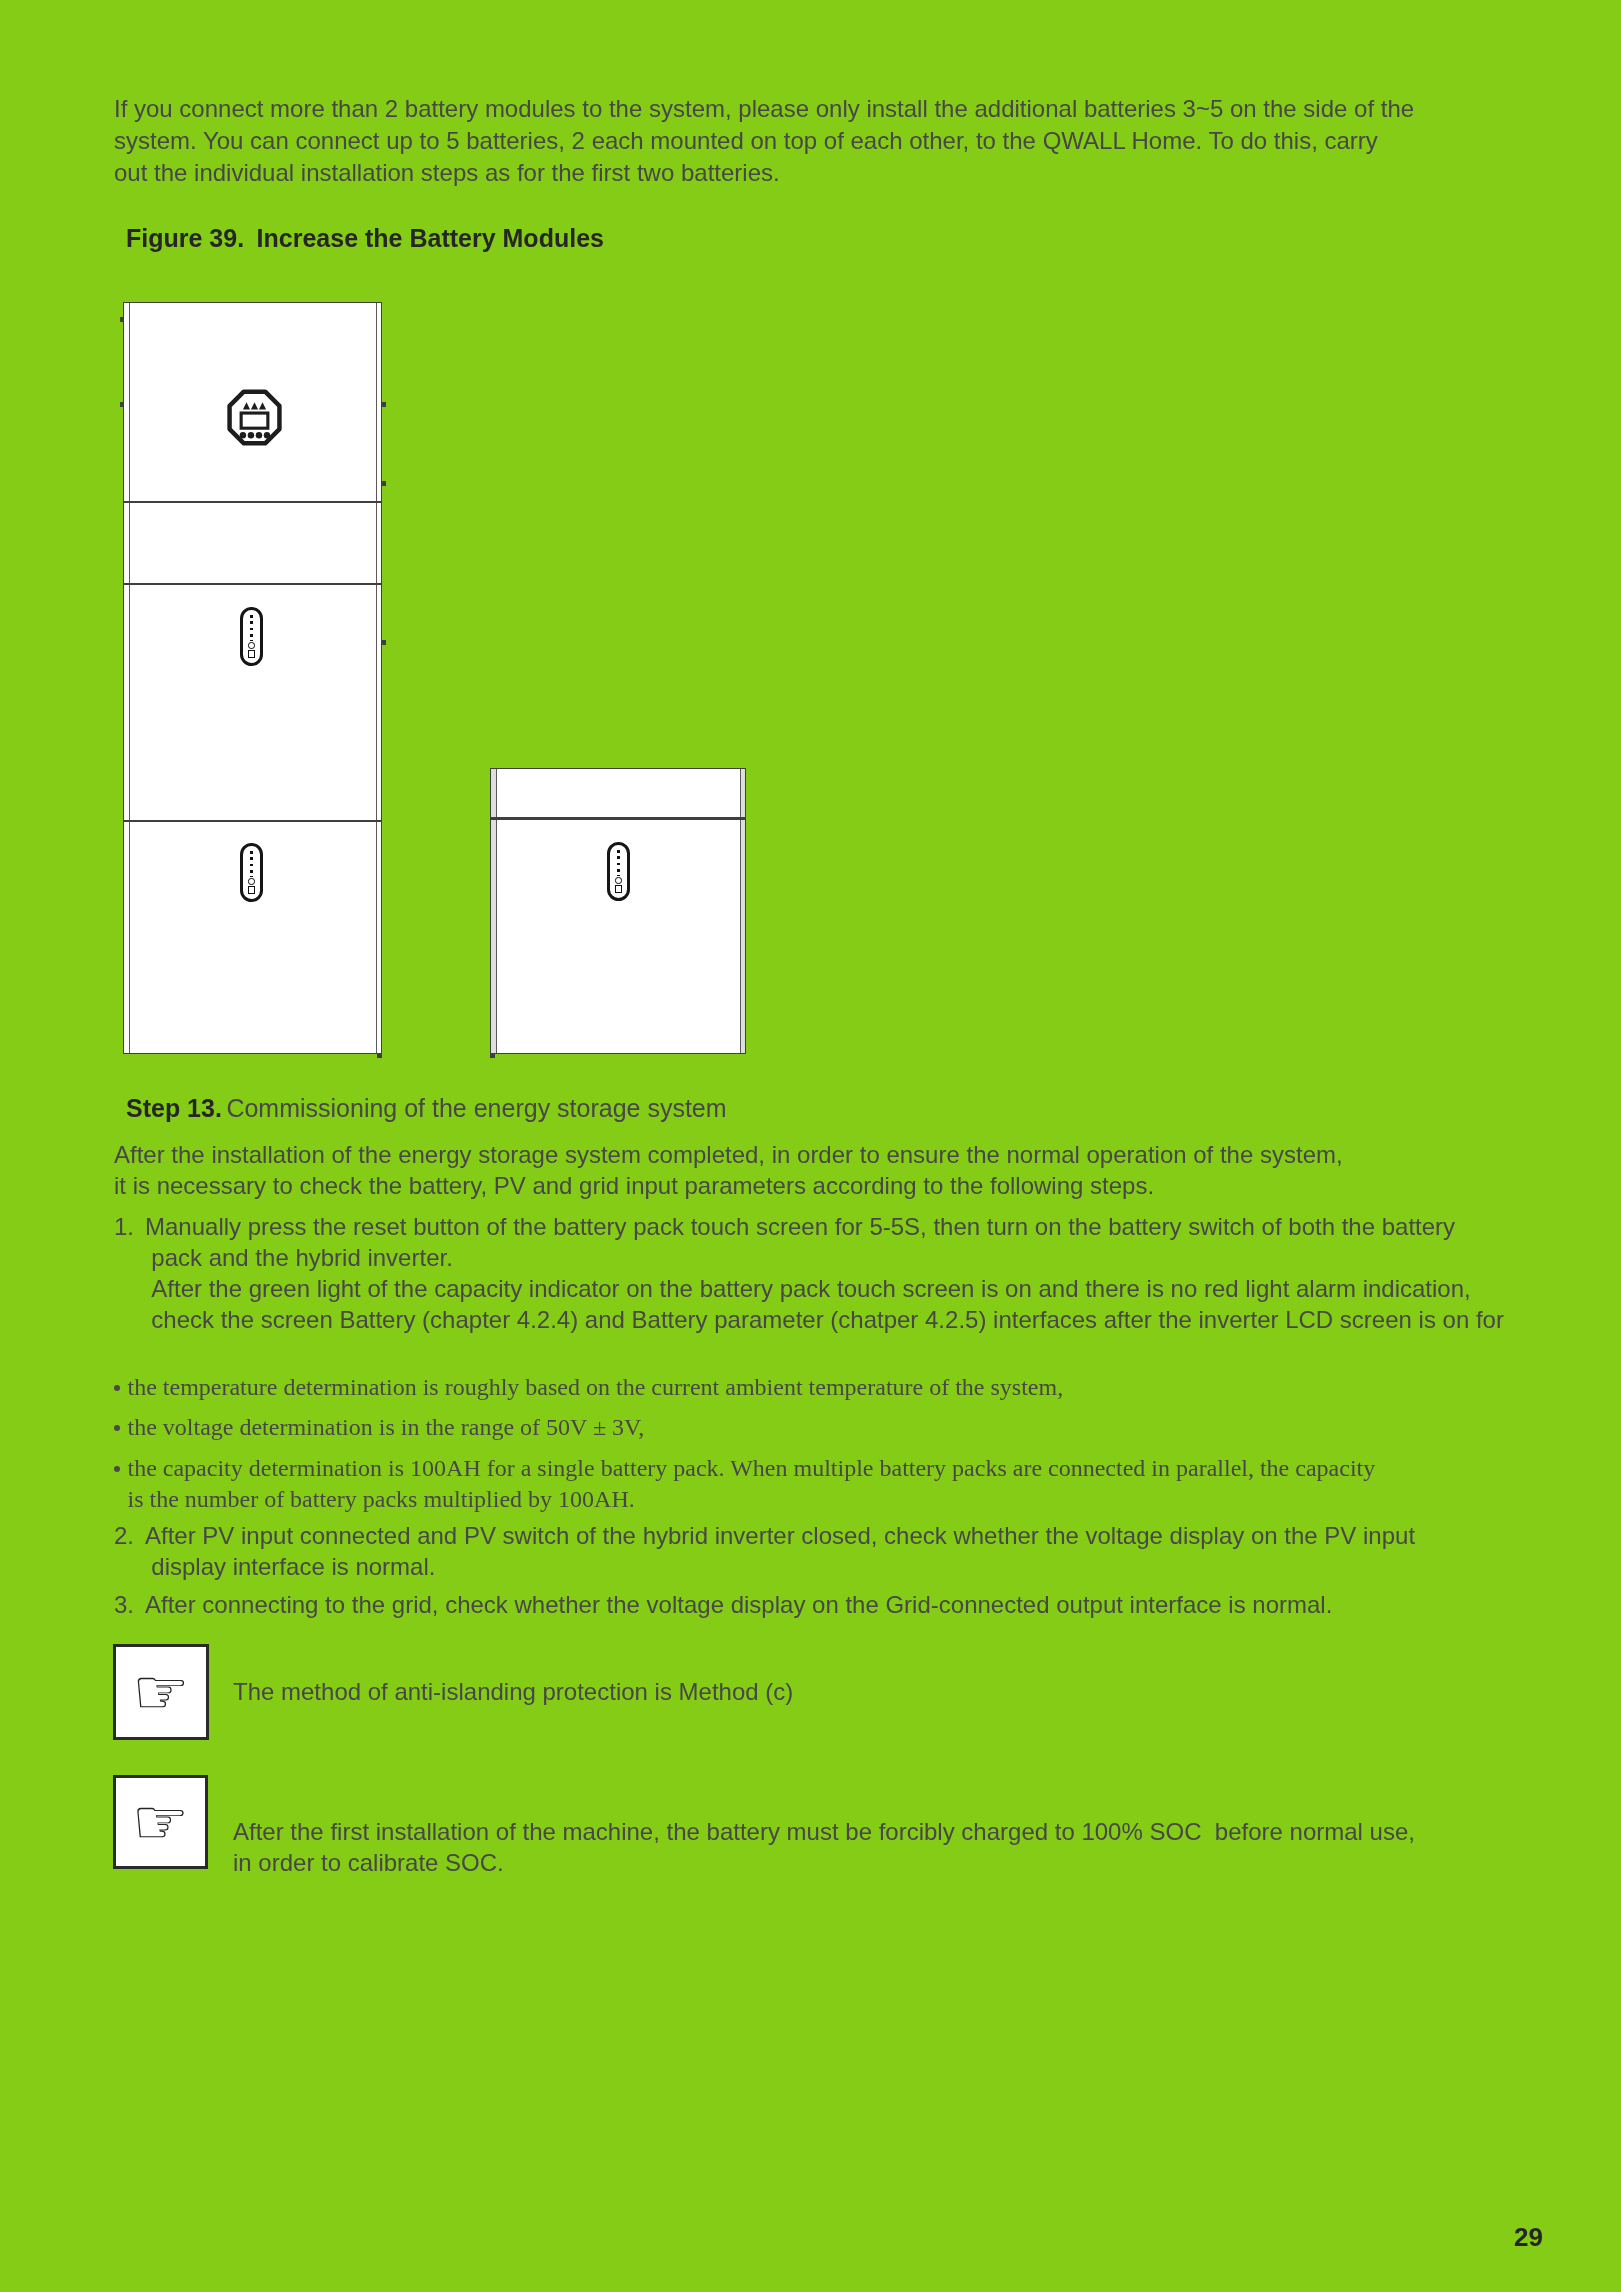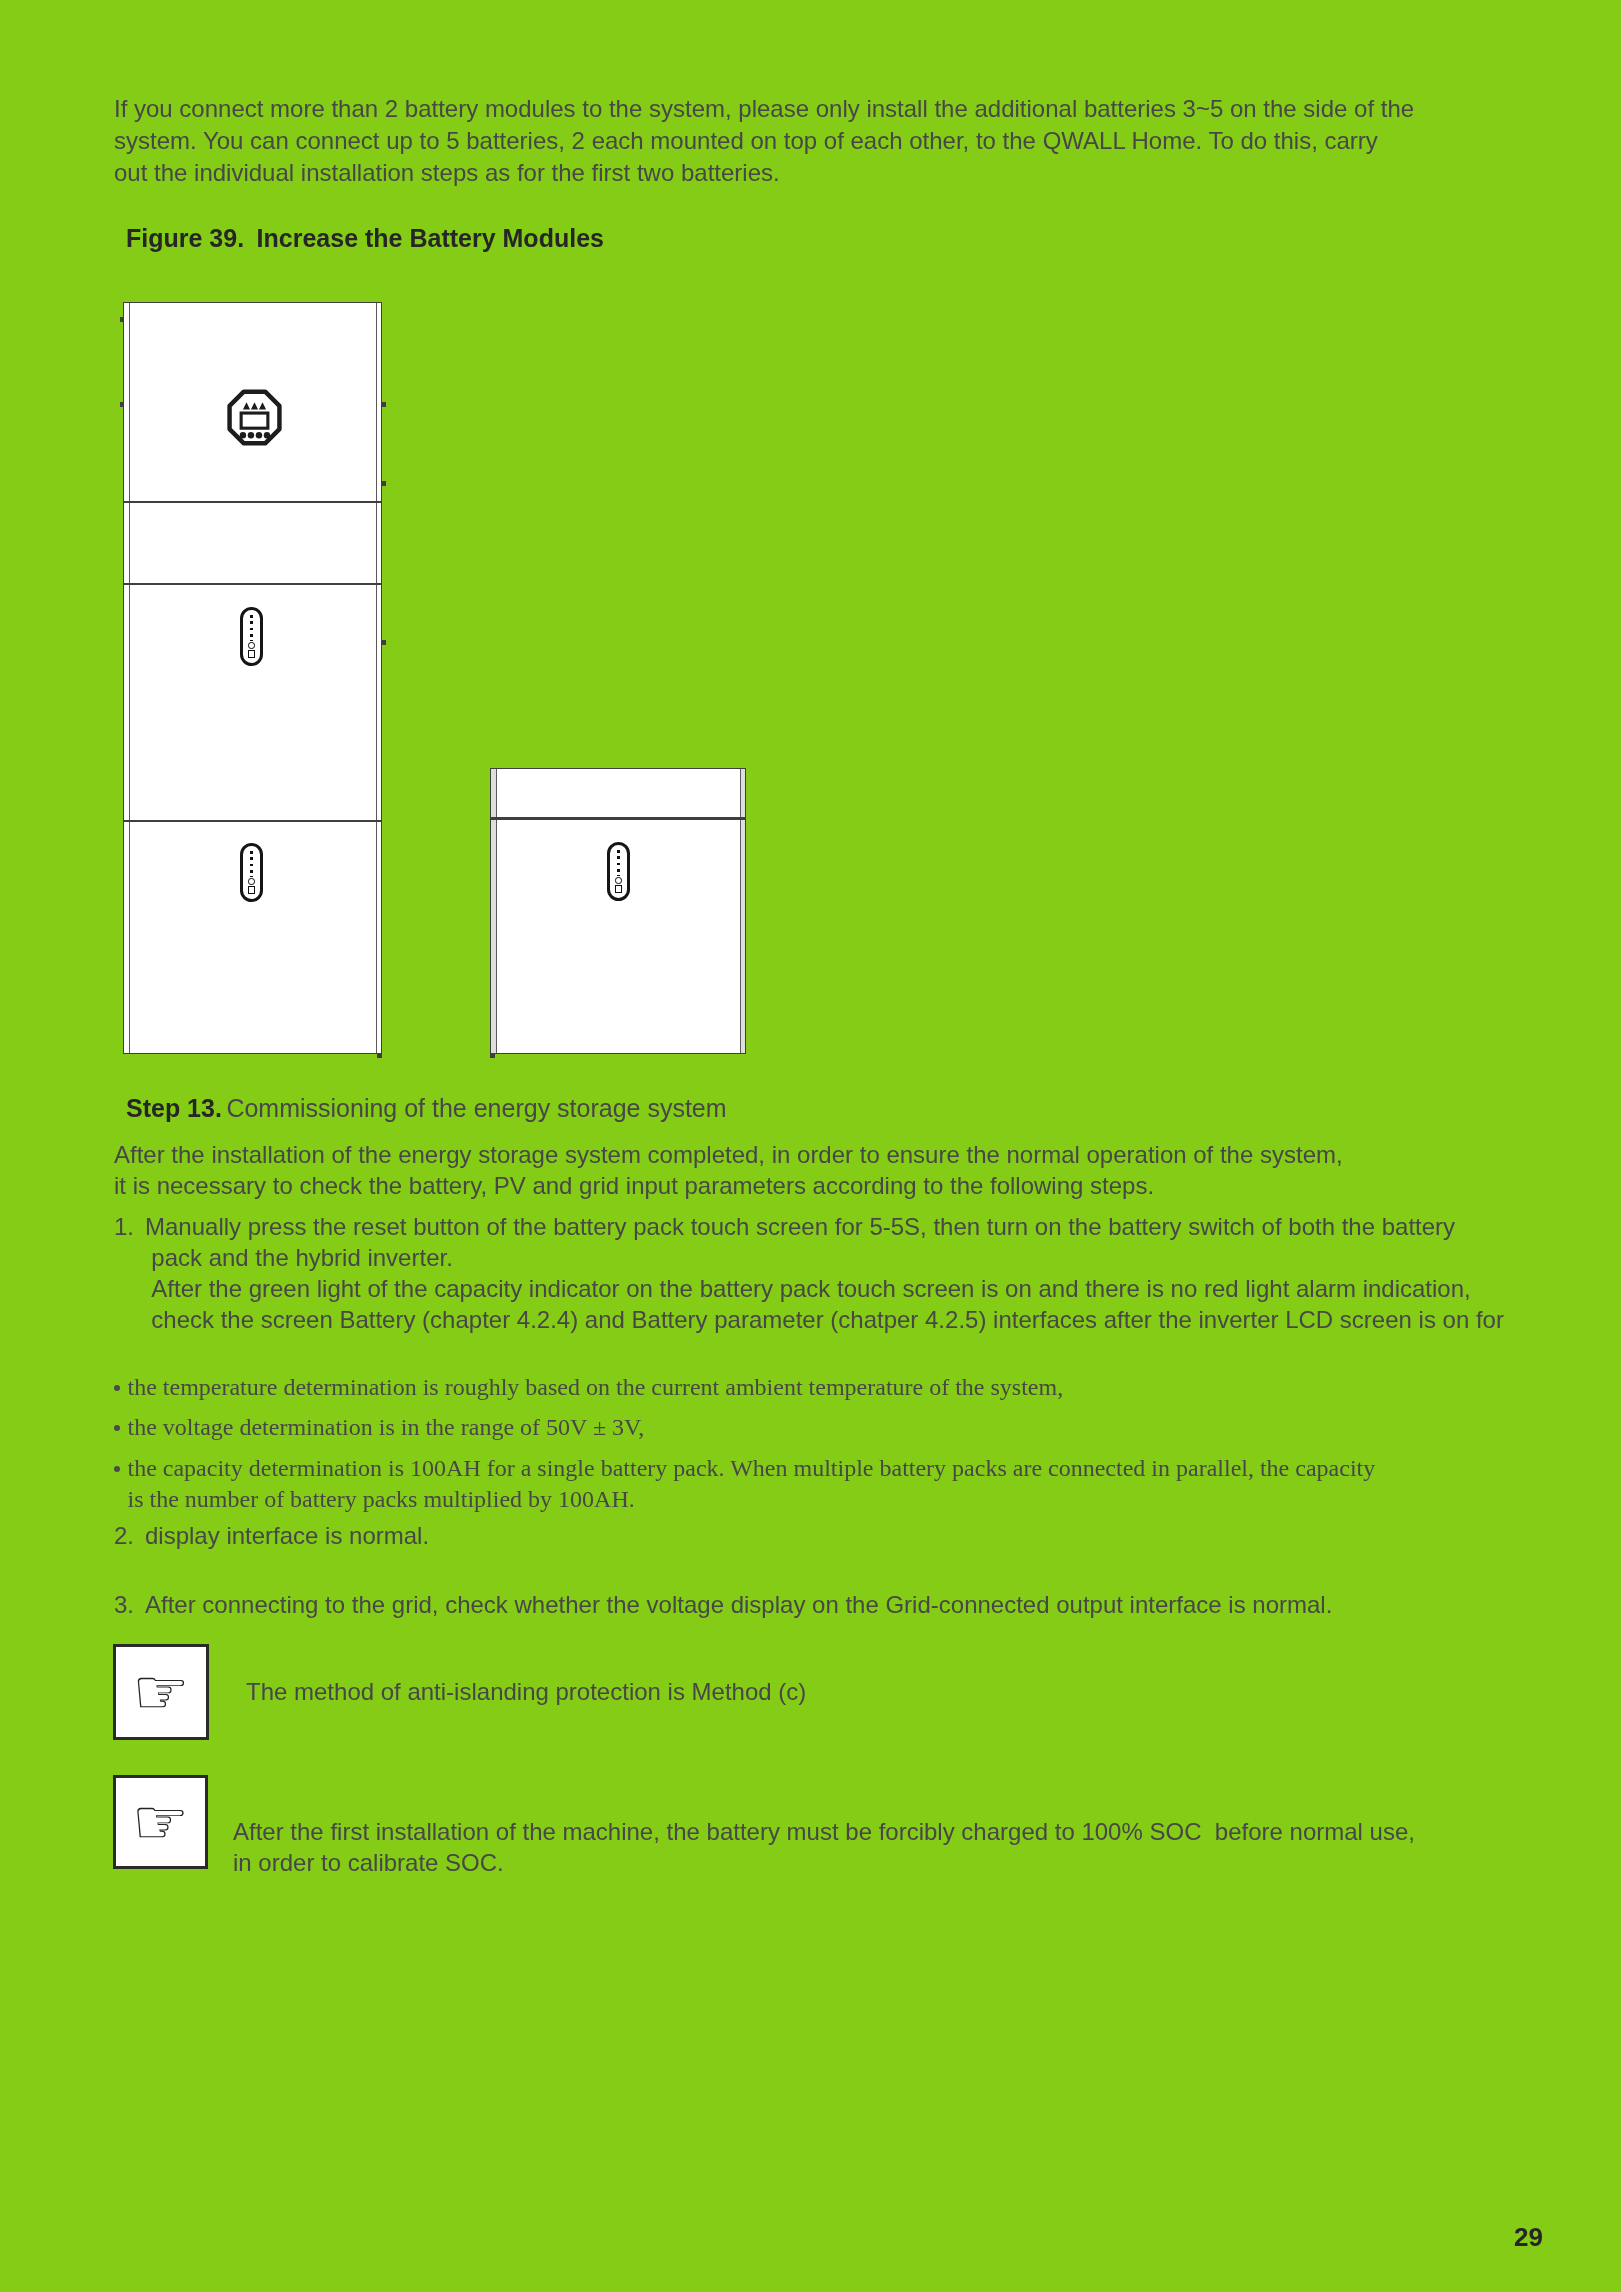--- a/index.html
+++ b/index.html
@@ -36,21 +36,21 @@
   #bullet1 { left:114px; top:1372px; }
   #bullet2 { left:114px; top:1412px; }
   #bullet3 { left:114px; top:1453px; }
 
   
   .notebox { border:3.6px solid #2a2a2a; background:#fff;
              display:flex; align-items:center; justify-content:center; box-sizing:border-box; }
   #notebox1 { left:113px; top:1644px; width:96px; height:96px; }
   #notebox2 { left:113px; top:1775px; width:95px; height:94px; }
   .hand { font-family:"DejaVu Sans", sans-serif; font-size:64px; color:#242424; line-height:1; }
-  #notetext1 { left:233px; top:1676px;margin-left:13px; }
+  #notetext1 { left:233px; top:1676px; }
   #notetext2 { left:233px; top:1816px; }
 
   #pagenum { left:1514px; top:2222px; width:54px; font-size:26px; font-weight:bold;
              color:#262626; text-align:left; }
 
   
   .unit { position:absolute; border:1.8px solid #3f3f3f; background:#fff; box-sizing:content-box; }
   #unit-tall   { left:123px; top:302px;  width:257px; height:750px; }
   #unit-single { left:490px; top:768px;  width:254px; height:284px; }
   .edge { position:absolute; top:0; bottom:0; width:0.9px; background:#5a5a5a; }
@@ -179,20 +179,21 @@
     <div class="dot"></div>
     <div class="lines">
       <div>the capacity determination is 100AH for a single battery pack. When multiple battery packs are connected in parallel, the capacity</div>
       <div>is the number of battery packs multiplied by 100AH.</div>
     </div>
   </div>
 
   <div id="item2" class="abs txt li">
     <div class="num">2.</div>
     <div class="lines">
+      <div>After PV input connected and PV switch of the hybrid inverter closed, check whether the voltage display on the PV input</div>
       <div>display interface is normal.</div>
     </div>
   </div>
   <div id="item3" class="abs txt li">
     <div class="num">3.</div>
     <div class="lines">
       <div>After connecting to the grid, check whether the voltage display on the Grid-connected output interface is normal.</div>
     </div>
   </div>
 

